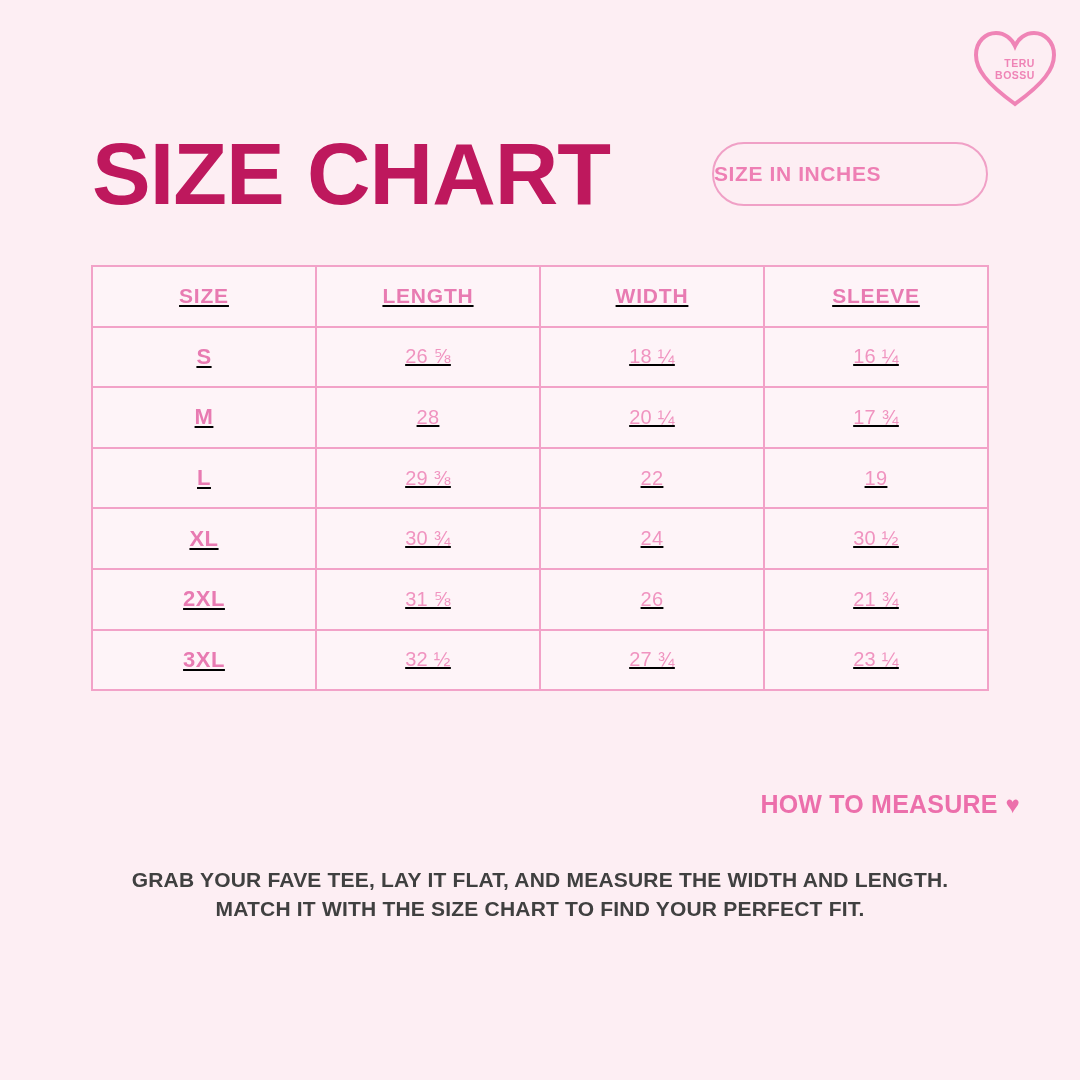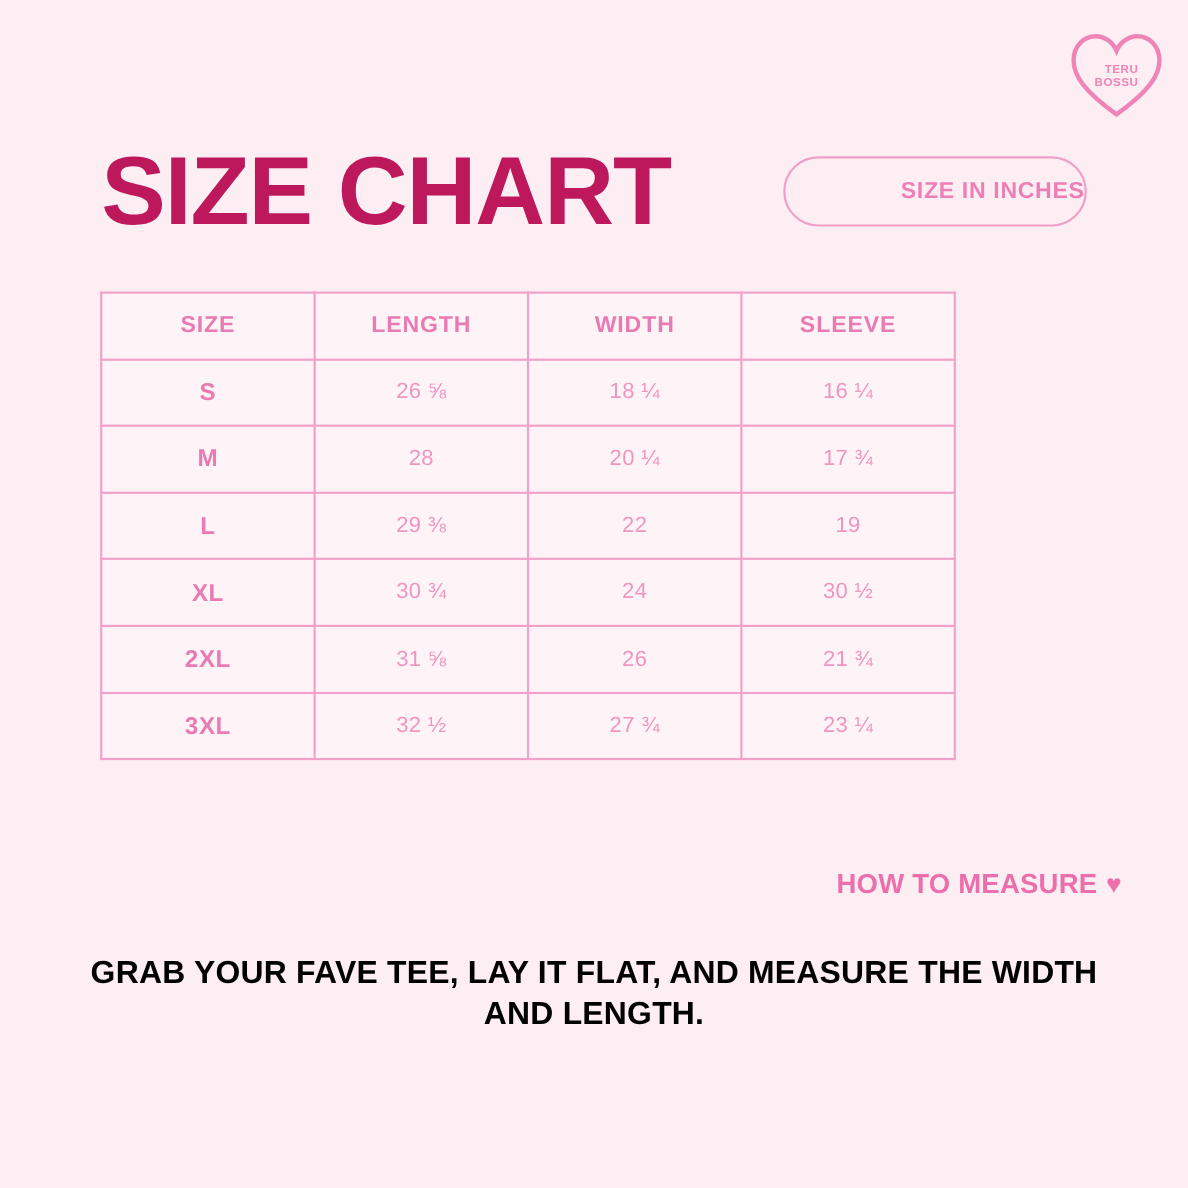--- a/index.html
+++ b/index.html
@@ -58,38 +58,39 @@
     margin: 0;
     white-space: nowrap;
   }
   .pill {
     border: 2px solid #f0a0c6;
     border-radius: 40px;
     height: 64px;
     min-width: 276px;
     display: flex;
     align-items: center;
-    justify-content: flex-end;
+    justify-content: flex-start;
     box-sizing: border-box;
     background: transparent;
   }
   .pill-label {
     font-size: 21px;
     font-weight: bold;
     color: #ee7fb4;
     letter-spacing: 0.6px;
     white-space: nowrap;
   }
 
   
   .size-table-wrap {
     position: absolute;
     top: 265px;
     left: 91px;
-    width: 778px;
+    width: 898px;
+    text-decoration: underline;
   }
   table.size-table {
     width: 100%;
     border-collapse: collapse;
     background: #fef4f8;
     table-layout: fixed;
   }
   table.size-table th,
   table.size-table td {
     border: 2px solid #f2a2c8;
@@ -135,23 +136,23 @@
     justify-content: flex-end;
     gap: 8px;
   }
   .heart-glyph {
     color: #ec6fab;
     font-size: 24px;
     line-height: 1;
   }
   .measure-body {
     margin-top: 48px;
-    font-size: 29px;
-    font-weight: bold;
-    color: #000000;
+    font-size: 21px;
+    font-weight: bold;
+    color: #404040;
     line-height: 1.28;
     letter-spacing: 0.2px;
   }
   .measure-body .line-2 { display: block; margin-top: 2px; }
 </style>
 </head>
 <body>
 
 <div class="logo">
   <span>
@@ -223,14 +224,15 @@
   </table>
 </div>
 
 <div class="footer">
   <div class="measure-heading">
     <span>HOW TO MEASURE</span>
     <span class="heart-glyph">♥</span>
   </div>
   <div class="measure-body">
     <span>GRAB YOUR FAVE TEE, LAY IT FLAT, AND MEASURE THE WIDTH AND LENGTH.</span>
+    <span class="line-2">MATCH IT WITH THE SIZE CHART TO FIND YOUR PERFECT FIT.</span>
   </div>
 </div>
 
 </body></html>

